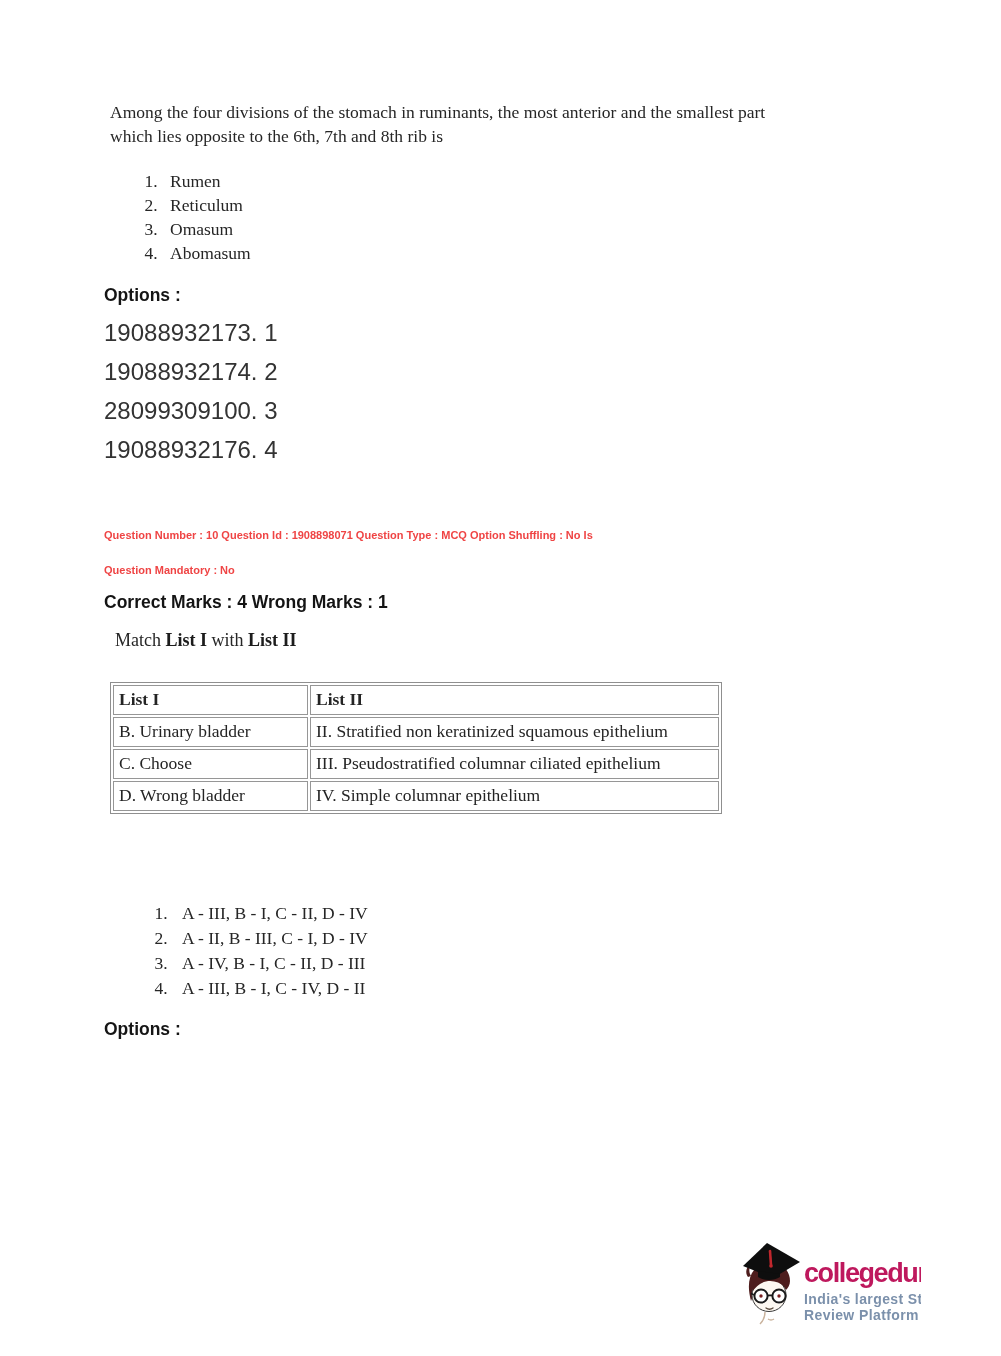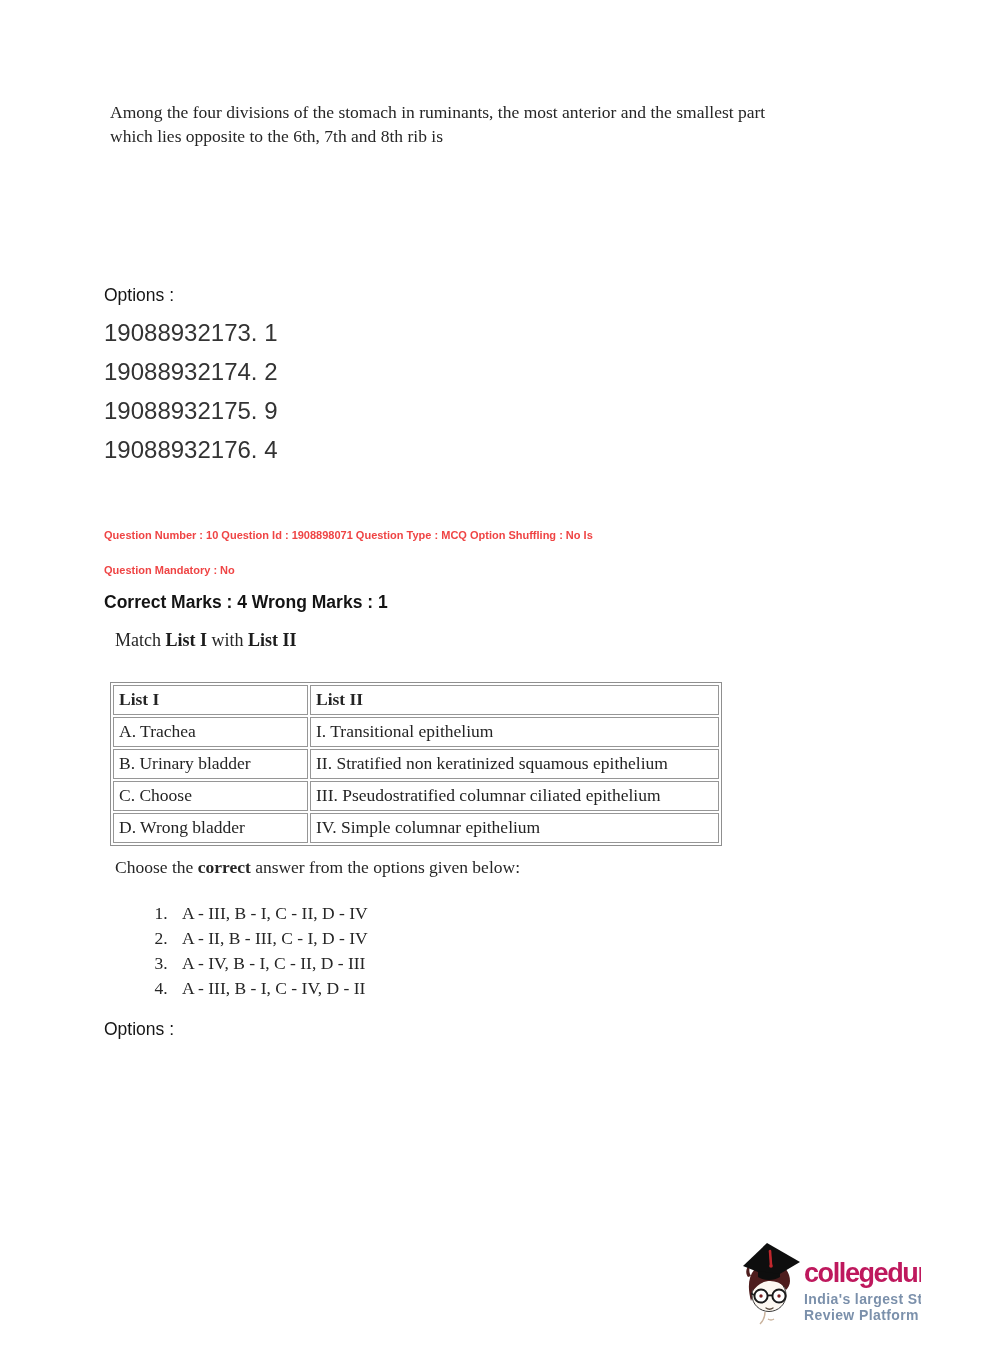--- a/index.html
+++ b/index.html
@@ -21,21 +21,21 @@
   .choice-list{
     position:absolute; left:136px; top:169px;
     margin:0; padding-left:26px;
     font-size:17.5px; line-height:24px; color:#262626;
   }
   .choice-list li{padding-left:8px;}
 
   .options-label{
     position:absolute; left:104px;
     font-family:"Liberation Sans", sans-serif;
-    font-weight:normal; font-size:17.5px; color:#151515;
+    font-weight:bold; font-size:17.5px; color:#151515;
   }
   #options-label-1{top:285px;}
   #options-label-2{top:1019px;}
 
   .ids-block{position:absolute; left:104px;}
   #ids-block-1{top:324px;}
   #ids-block-2{top:1057px;}
   .opt-id{
     font-family:"Liberation Sans", sans-serif;
     font-size:24px; color:#333333;
@@ -121,65 +121,66 @@
 </head>
 <body>
 
 <div class="page">
 
   <div class="prompt">
     <div>Among the four divisions of the stomach in ruminants, the most anterior and the smallest part</div>
     <div>which lies opposite to the 6th, 7th and 8th rib is</div>
   </div>
 
+  <ol class="choice-list">
+    <li>Rumen</li>
+    <li>Reticulum</li>
+    <li>Omasum</li>
+    <li>Abomasum</li>
+  </ol>
 
   <div id="options-label-1" class="options-label">Options :</div>
 
   <div id="ids-block-1" class="ids-block">
     <p class="opt-id">19088932173. 1</p>
     <p class="opt-id">19088932174. 2</p>
-    <p class="opt-id">19088932175. 9</p>
+    <p class="opt-id">28099309100. 3</p>
     <p class="opt-id">19088932176. 4</p>
   </div>
 
   <div class="meta-block">
     <div>Question Number : 10 Question Id : 1908898071 Question Type : MCQ Option Shuffling : No Is</div>
     <div>Question Mandatory : No</div>
   </div>
 
   <div class="marks-line">Correct Marks : 4 Wrong Marks : 1</div>
 
   <div class="match-heading"><span>Match </span><b>List I</b><span> with </span><b>List II</b></div>
 
   <table class="match-table">
     <tbody>
         <tr>
       <td class="col1 hdr">List I</td>
       <td class="hdr">List II</td>
     </tr>
     <tr>
-      <td class="col1">A. Trachea</td>
-      <td>I. Transitional epithelium</td>
-    </tr>
-    <tr>
       <td class="col1">B. Urinary bladder</td>
       <td>II. Stratified non keratinized squamous epithelium</td>
     </tr>
     <tr>
       <td class="col1">C. Choose</td>
       <td>III. Pseudostratified columnar ciliated epithelium</td>
     </tr>
     <tr>
       <td class="col1">D. Wrong bladder</td>
       <td>IV. Simple columnar epithelium</td>
     </tr>
   </tbody>
     </table>
 
-  <div class="choose-line"><span>Choose the </span><b>correct</b><span> answer from the options given below:</span></div>
 
   <ol class="answer-list">
     <li>A - III, B - I, C - II, D - IV</li>
     <li>A - II, B - III, C - I, D - IV</li>
     <li>A - IV, B - I, C - II, D - III</li>
     <li>A - III, B - I, C - IV, D - II</li>
   </ol>
 
   <div id="options-label-2" class="options-label">Options :</div>
 

